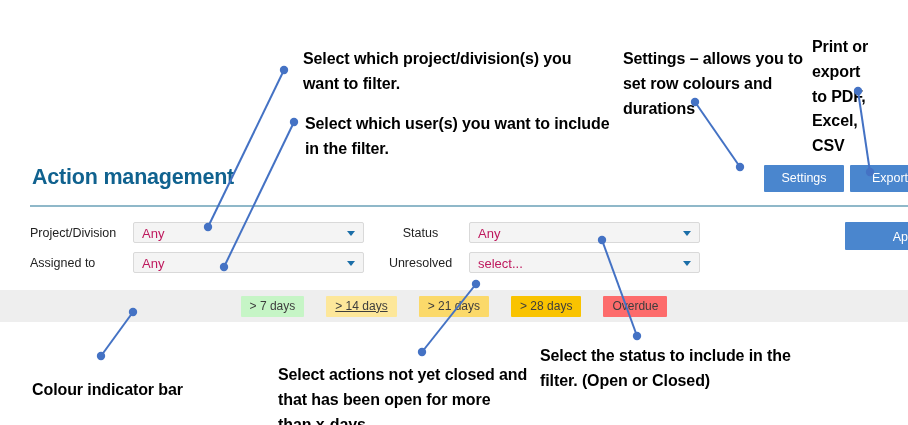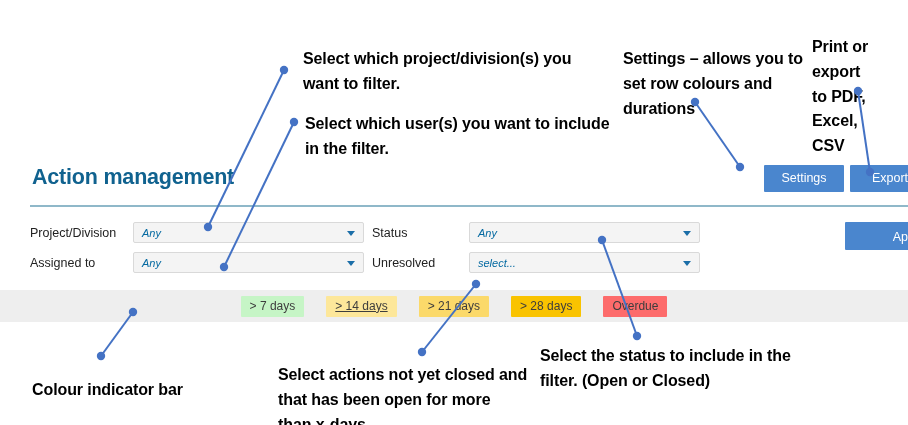--- a/index.html
+++ b/index.html
@@ -120,42 +120,42 @@
   .f-label {
     width: 103px;
     font-size: 12.5px;
     color: #222222;
   }
   .f-label-2 {
     width: 97px;
     margin-left: 8px;
     font-size: 12.5px;
     color: #222222;
+    text-align: center;
   }
   .select-box {
     position: relative;
     width: 231px;
     height: 21px;
     background: #f4f4f4;
     border: 1px solid #d9d9d9;
     border-radius: 2px;
     box-sizing: border-box;
     cursor: pointer;
   }
   .select-box.wide {
     width: 231px;
   }
   .select-value {
     position: absolute;
     left: 8px;
     top: 2px;
-    font-size: 11px;
-    color: #0369a1;
+    font-size: 13px;
+    color: #be185d;
     line-height: 17px;
-    font-style: italic;
   }
   .caret {
     position: absolute;
     right: 8px;
     top: 8px;
     width: 0;
     height: 0;
     border-left: 4.5px solid transparent;
     border-right: 4.5px solid transparent;
     border-top: 5px solid #1b6ea8;

